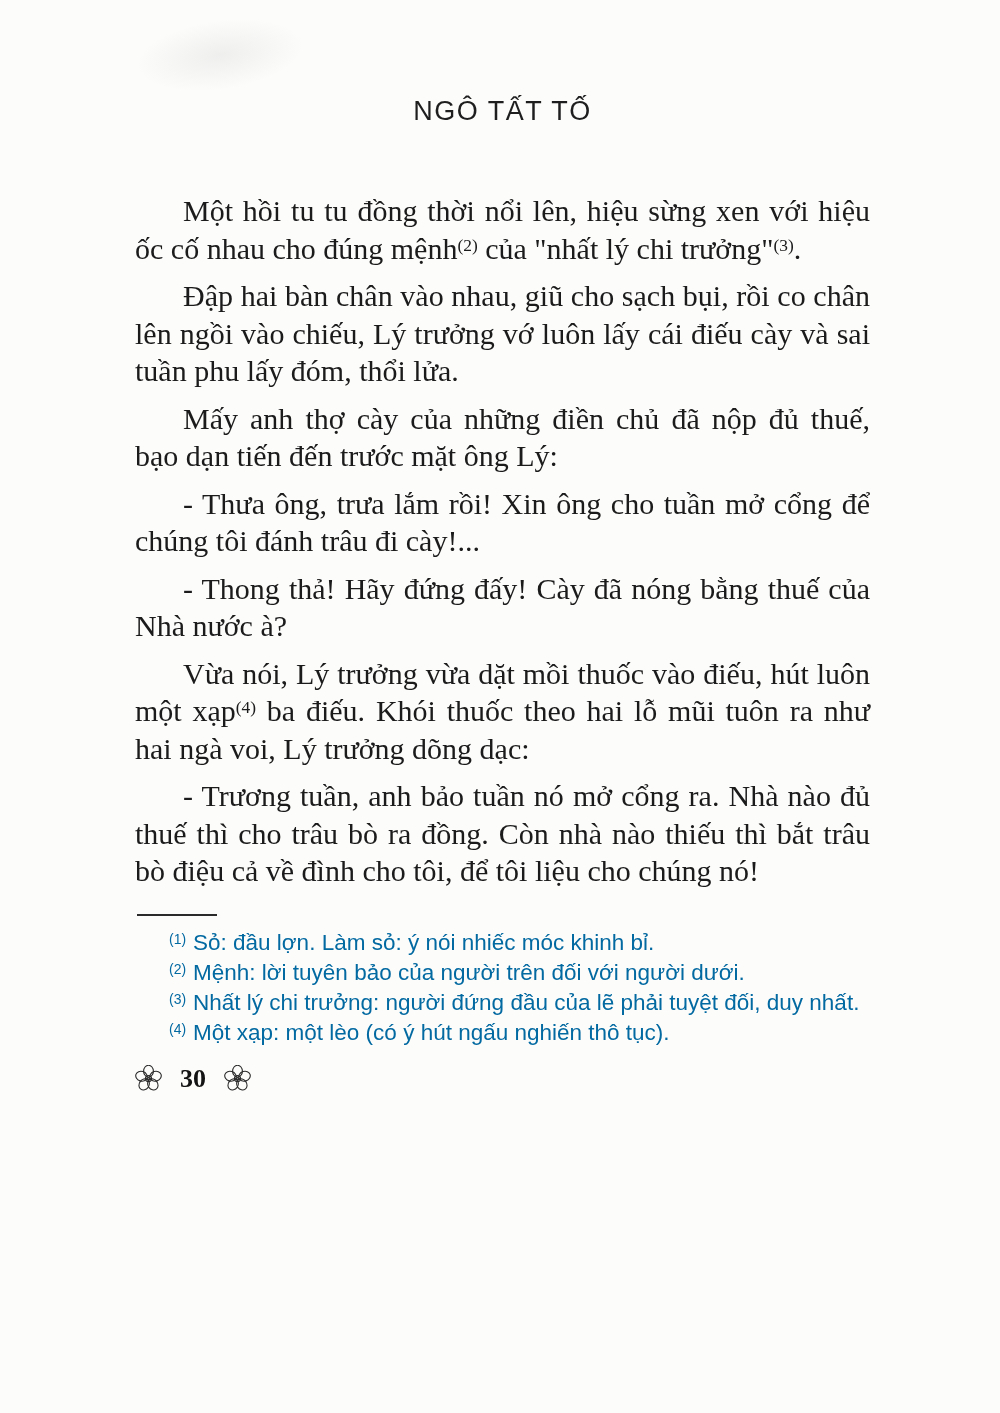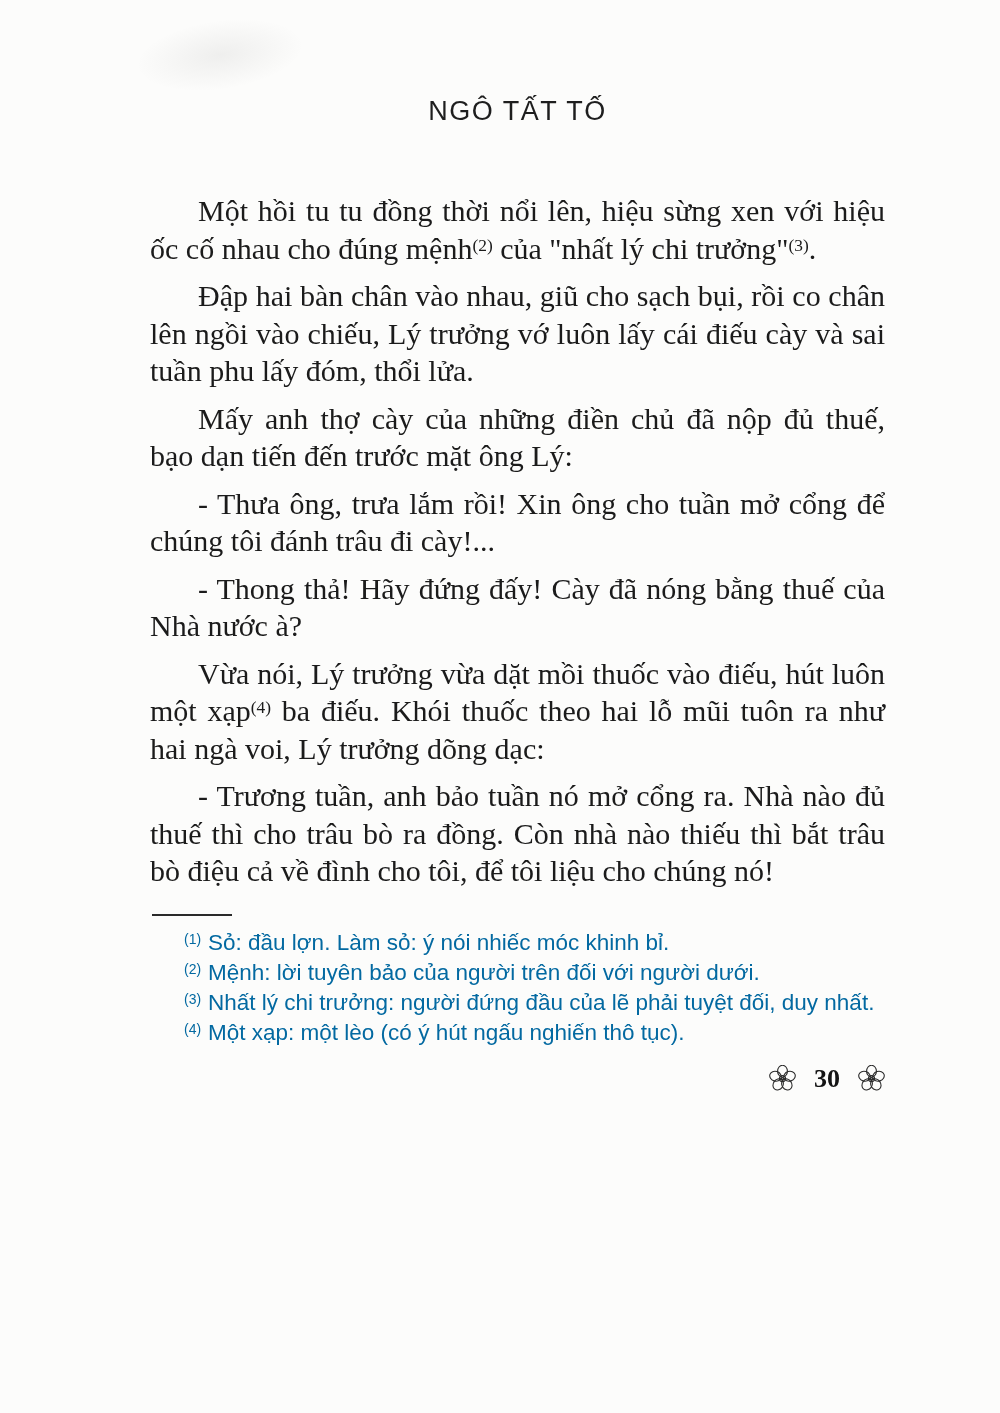--- a/index.html
+++ b/index.html
@@ -16,21 +16,21 @@
   .scan-smudge {
     position: absolute;
     left: 135px; top: 20px;
     width: 170px; height: 70px;
     background: radial-gradient(ellipse at center, rgba(60,60,60,0.07), rgba(60,60,60,0.0) 70%);
     transform: rotate(-8deg);
     pointer-events: none;
   }
   .content {
     position: absolute;
-    left: 150px; top: 0;
+    left: 135px; top: 0;
     width: 735px;
   }
   .author-header {
     margin-top: 95px;
     text-align: center;
     font-family: "Liberation Sans", "DejaVu Sans", sans-serif;
     font-size: 27px;
     line-height: 33px;
     letter-spacing: 1.5px;
     color: #1e1e1e;
@@ -68,21 +68,21 @@
   .footnote sup {
     font-size: 0.62em;
     line-height: 0;
     vertical-align: 6px;
     margin-right: 7px;
   }
   .page-footer {
     margin-top: 16px;
     display: flex;
     align-items: center;
-    justify-content: flex-end;
+    justify-content: flex-start;
     gap: 18px;
   }
   .page-number {
     font-family: "Liberation Serif", "DejaVu Serif", serif;
     font-size: 26px;
     font-weight: bold;
     color: #141414;
   }
   .flower { display: inline-flex; }
 </style>

